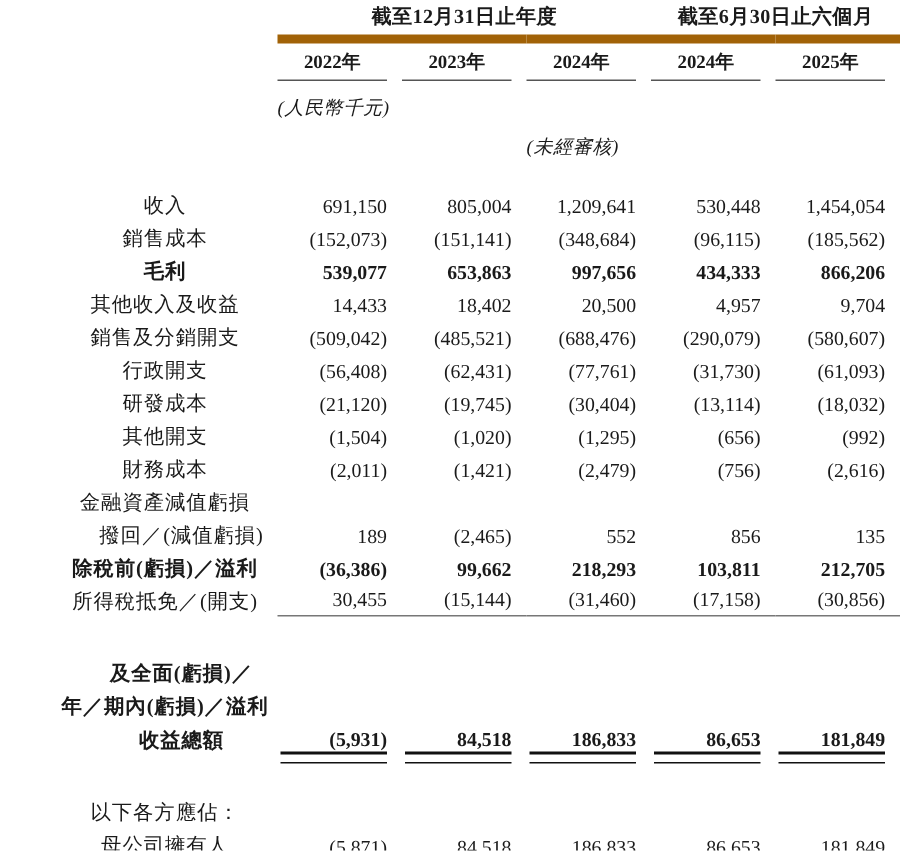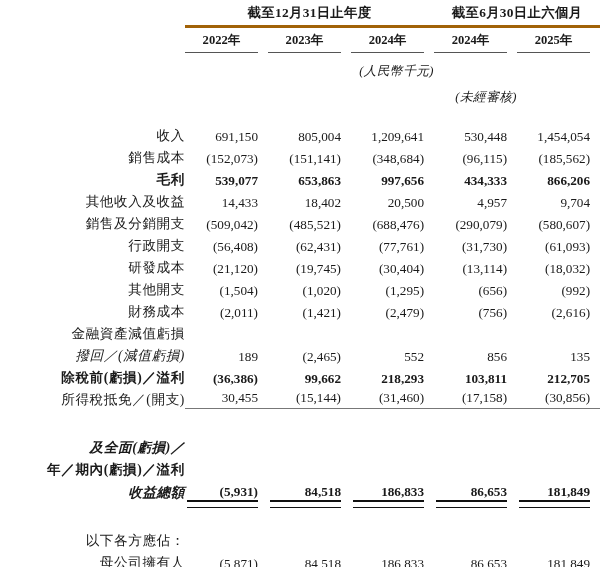--- a/index.html
+++ b/index.html
@@ -20,27 +20,27 @@
     table-layout:fixed;
     font-size:13.2px;
   }
   
   col.c-label{width:185px;}
   col.c-num{width:83px;}
 
   td,th{padding:0;margin:0;vertical-align:bottom;}
 
   td.lbl{
-    text-align:right;
+    text-align:center;
     padding-left:35px;
     white-space:nowrap;
     font-size:13.6px;
     letter-spacing:.6px;
   }
-  td.lbl.ind{padding-left:57px;font-style:italic;}
+  td.lbl.ind{padding-left:57px;}
   td.num{
     text-align:right;
     padding-right:10px;
     white-space:nowrap;
     font-size:13.2px;
     font-variant-numeric:lining-nums;
   }
   tr.r{height:22px;}
   tr.r.tall{height:23px;}
   .b{font-weight:bold;}
@@ -48,39 +48,39 @@
   
   tr.h-grp{height:26px;}
   th.grp{
     font-weight:bold;
     font-size:13.4px;
     letter-spacing:.3px;
     text-align:center;
     padding-bottom:3px;
     white-space:nowrap;
   }
-  th.grp.ul{border-bottom:3px solid #a16207;}
+  th.grp.ul{border-bottom:6px solid #a16207;}
   tr.h-yr{height:27px;padding-left:48px;}
   th.yr{
     font-weight:bold;
     font-size:12.6px;
     text-align:center;
     padding:4px 10px 3px 0;
     white-space:nowrap;
     position:relative;
   }
   th.yr span.u{
     display:block;
     padding-bottom:3px;
     border-bottom:1px solid #555;
   }
   tr.h-unit{height:24px;}
   tr.h-unau{height:26px;}
   td.unit{
-    text-align:right;
+    text-align:left;
     font-style:italic;
     font-size:12.6px;
     white-space:nowrap;
     padding-top:4px;
     letter-spacing:.5px;
   }
 
   
   td.num.rule-b{
     border-bottom:1px solid #777;

